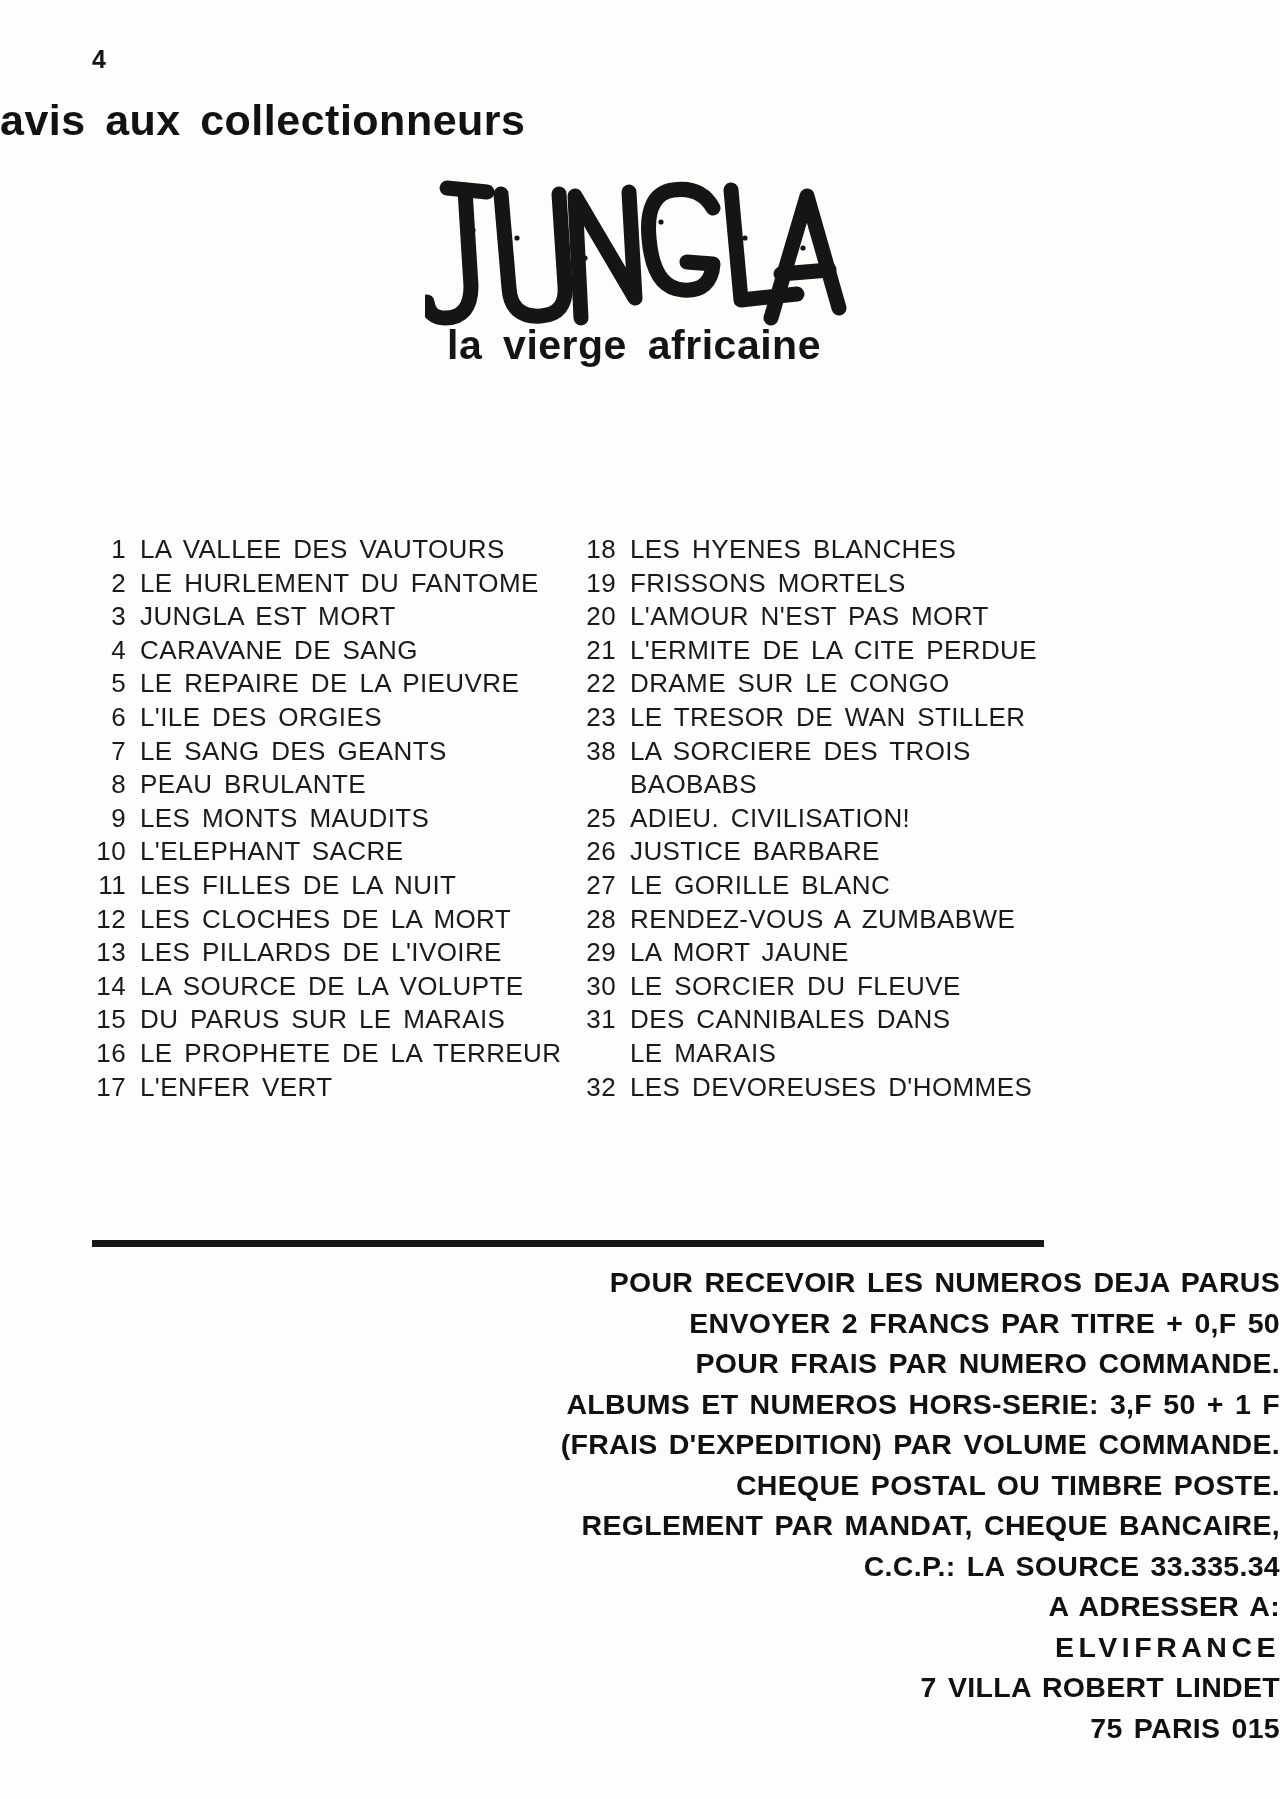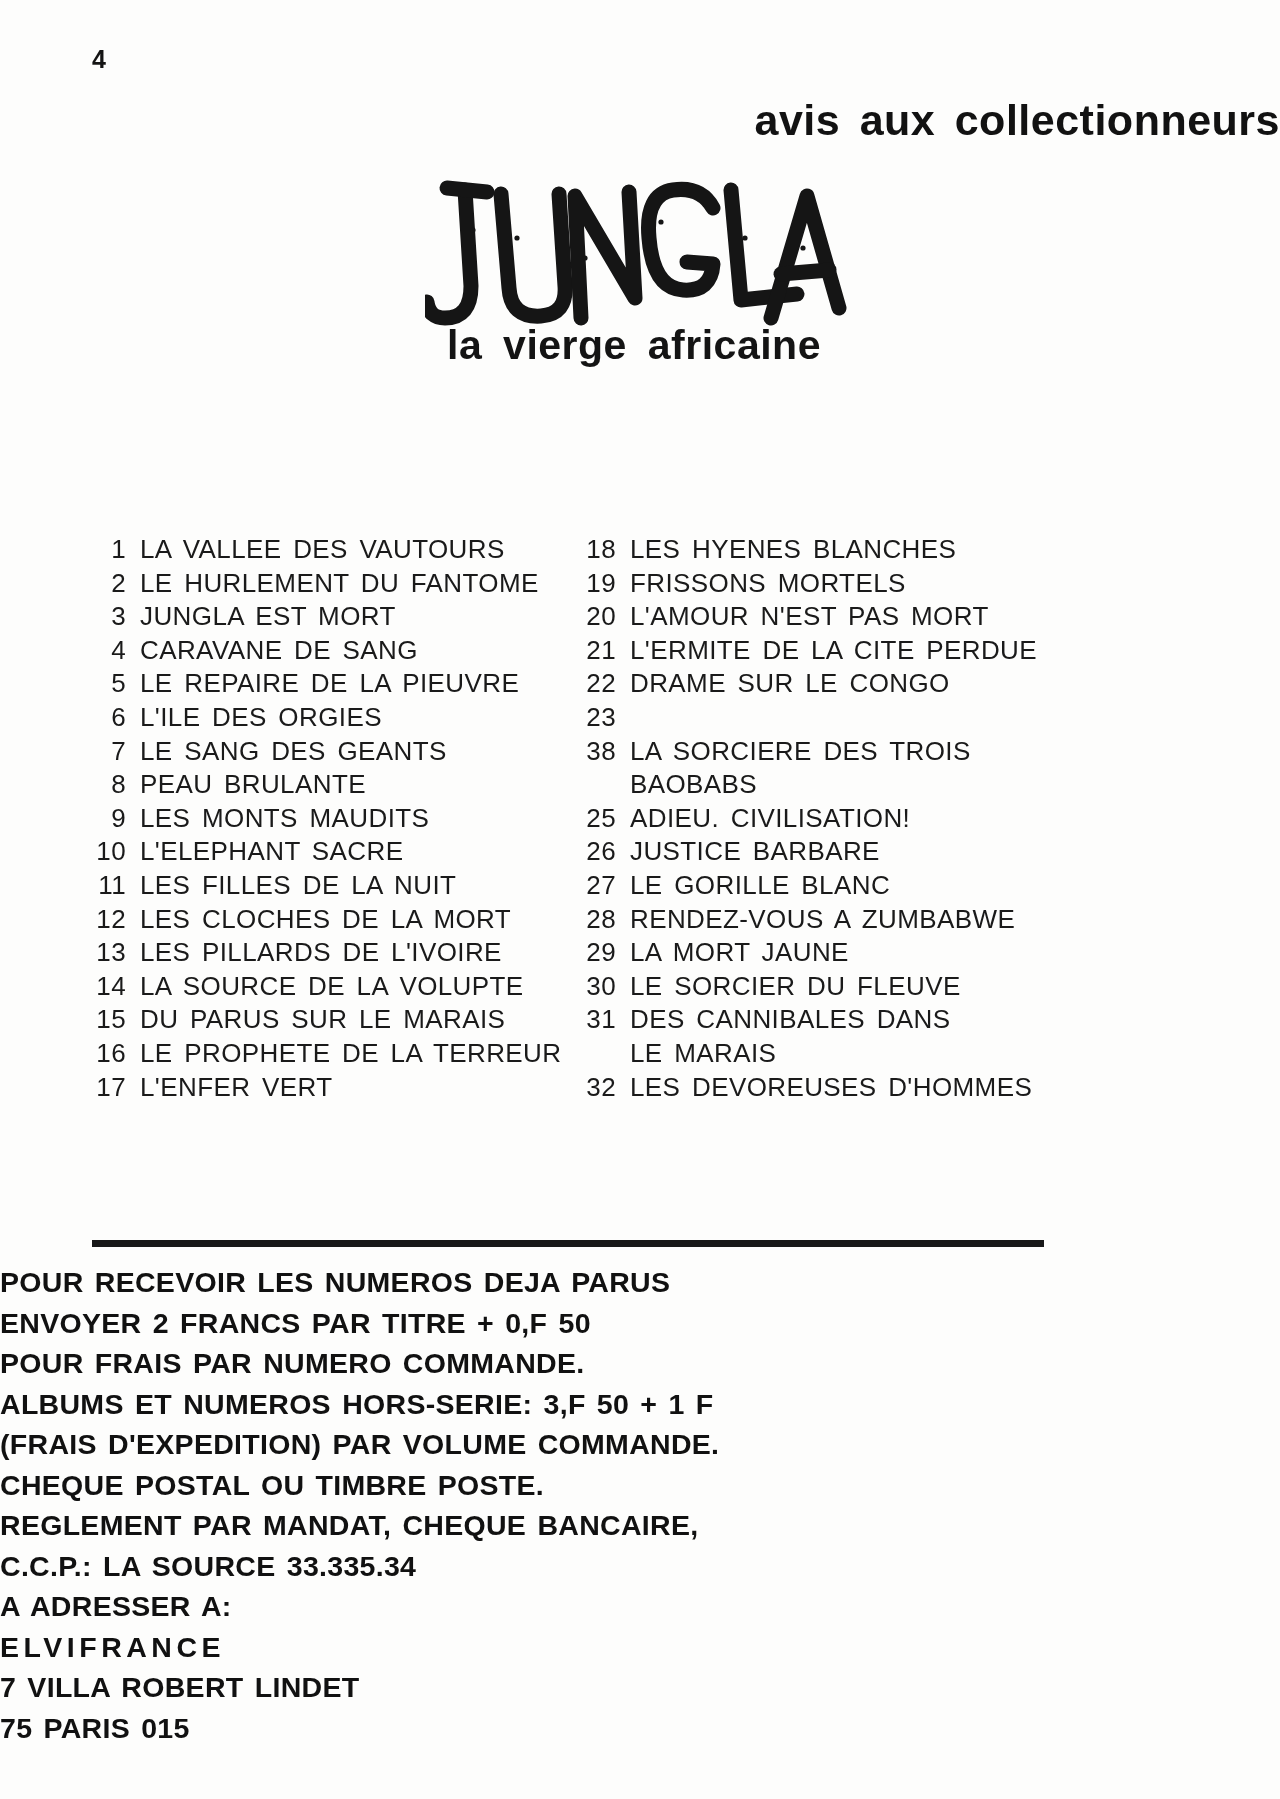--- a/index.html
+++ b/index.html
@@ -32,21 +32,21 @@
     letter-spacing: 0px;
     color: #141414;
   }
 
   
   .headline {
     position: absolute;
     left: 0;
     right: 0;
     top: 96px;
-    text-align: right;
+    text-align: left;
     font-size: 43px;
     font-weight: bold;
     letter-spacing: 0.5px;
     word-spacing: 7px;
     color: #121212;
   }
 
   
   .logo-wrap {
     position: absolute;
@@ -121,21 +121,21 @@
     height: 7px;
     background: #181818;
   }
 
   
   .footer {
     position: absolute;
     left: 0;
     right: 0;
     top: 1262px;
-    text-align: left;
+    text-align: right;
   }
   .footer .fline {
     font-size: 28.5px;
     font-weight: bold;
     line-height: 40.5px;
     letter-spacing: 0.3px;
     word-spacing: 3px;
     color: #111111;
     white-space: nowrap;
   }
@@ -268,20 +268,21 @@
         <div class="entry">
           <span class="num">21</span>
           <span class="title">L'ERMITE DE LA CITE PERDUE</span>
         </div>
         <div class="entry">
           <span class="num">22</span>
           <span class="title">DRAME SUR LE CONGO</span>
         </div>
         <div class="entry">
           <span class="num">23</span>
+          <span class="title">LE TRESOR DE WAN STILLER</span>
         </div>
         <div class="entry">
           <span class="num">38</span>
           <span class="title">LA SORCIERE DES TROIS</span>
         </div>
         <div class="entry cont">
           <span class="num"></span>
           <span class="title">BAOBABS</span>
         </div>
         <div class="entry">

